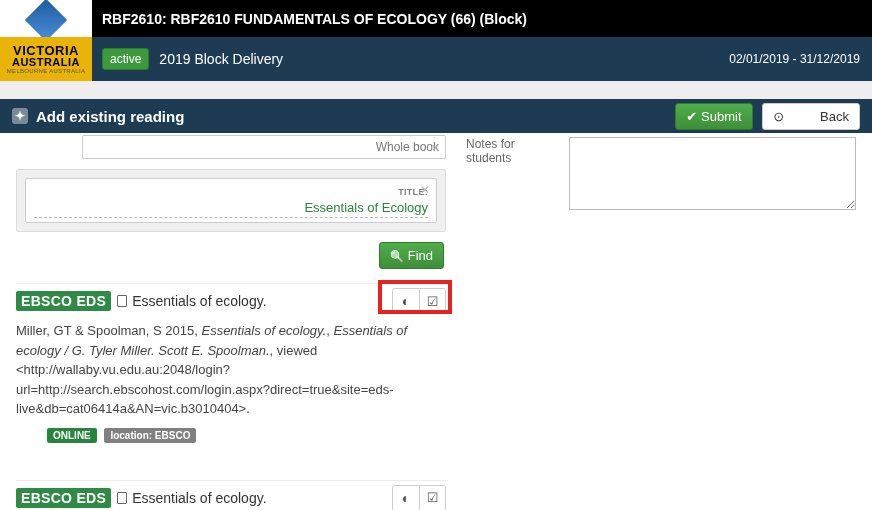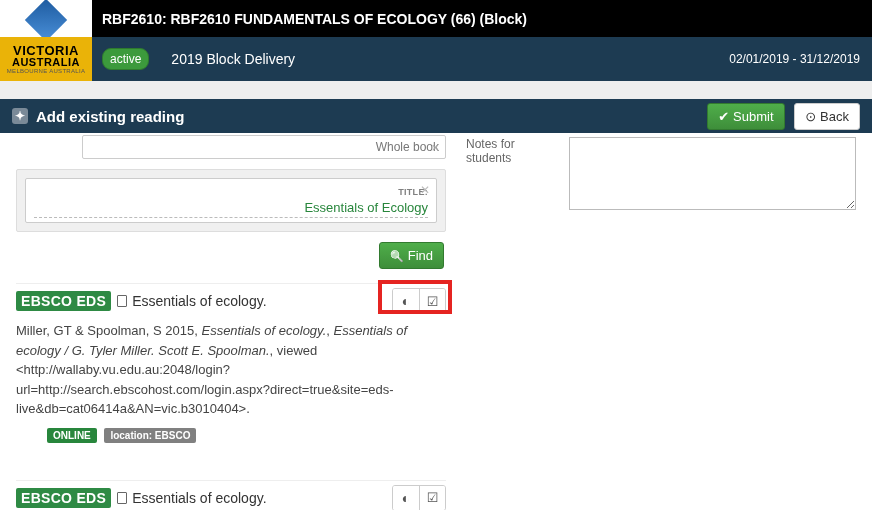--- a/index.html
+++ b/index.html
@@ -10,34 +10,34 @@
 .logo-cell { width: 92px; height: 37px; background: #fff; display: flex; align-items: flex-end; justify-content: center; }
 .logo-diamond { width: 30px; height: 30px; transform: rotate(45deg); background: linear-gradient(135deg,#1e5ba0,#4a90d9); margin-bottom: 2px; }
 .topbar-title { padding-left: 10px; font-weight: bold; font-size: 14px; }
 
 
 .secondbar { display: flex; height: 44px; background: #1d3b52; color: #fff; align-items: center; position: relative; }
 .secondbar .logo2 { width: 92px; height: 44px; background: #eab308; display: flex; flex-direction: column; align-items: center; justify-content: center; color: #000; font-weight: 900; font-size: 11px; line-height: 1; }
 .secondbar .logo2 .l1 { font-size: 13px; letter-spacing: 0.5px; }
 .secondbar .logo2 .l2 { font-size: 11px; letter-spacing: 0.5px; }
 .secondbar .logo2 .l3 { font-size: 6px; letter-spacing: 0.3px; font-weight: normal; color: #555; }
-.status-active { background: #3c9a3c; border: 1px solid #2e7a2e; color: #fff; border-radius: 9px; padding: 3px 7px; margin-left: 10px; font-size: 12px; }
-.delivery { margin-left: 22px; font-size: 14px; }
+.status-active { background: #3c9a3c; border: 1px solid #2e7a2e; color: #fff; border-radius: 3px; padding: 3px 7px; margin-left: 10px; font-size: 12px; }
+.delivery { margin-left: 10px; font-size: 14px; }
 .date-range { position: absolute; right: 12px; font-size: 12px; }
 
 
 .buffer { height: 18px; background: #eee; }
 
 
 .bluebar { height: 34px; background: #1d3b52; color: #fff; display: flex; align-items: center; padding: 0 12px; justify-content: space-between; }
 .bluebar-left { display: flex; align-items: center; font-weight: bold; font-size: 15px; }
 .sq-icon { width: 16px; height: 16px; background: #7a8a98; border-radius: 3px; margin-right: 8px; display: flex; align-items: center; justify-content: center; color: #fff; font-size: 12px; }
 .btn { display: inline-flex; align-items: center; padding: 5px 10px; border-radius: 3px; font-size: 13px; cursor: pointer; border: 1px solid transparent; }
 .btn-green { background: linear-gradient(#4fae4a,#3e8e3a); border-color: #327a2f; color: #fff; }
-.btn-white { background: #fff; color: #333; border-color: #ccc; margin-left: 6px; }
+.btn-white { background: #fff; color: #333; border-color: #ccc; margin-left: 6px; gap: 32px; }
 .btn .ic { margin-right: 4px; }
 
 
 .main { display: flex; padding: 0 16px 20px 16px; }
 .left-col { width: 430px; }
 .right-col { flex: 1; padding-left: 20px; }
 
 
 .field-row { display: flex; align-items: center; margin-top: 2px; text-align: right; }
 .field-label { width: 66px; color: #666; font-size: 12px; padding-top: 6px; }

